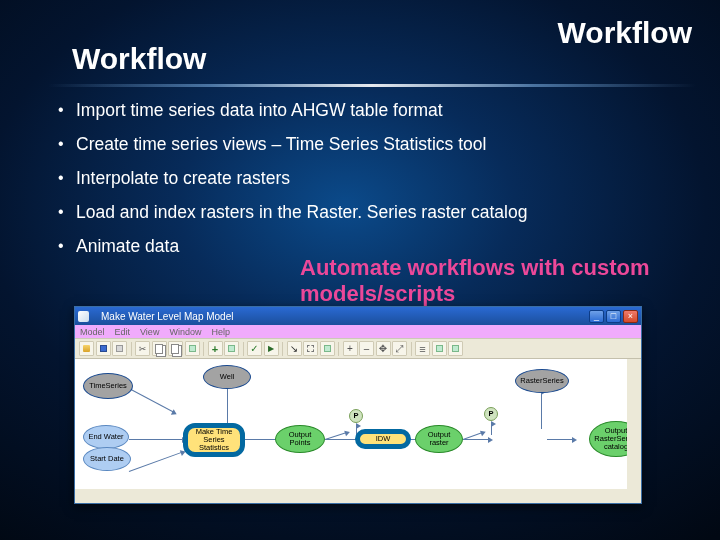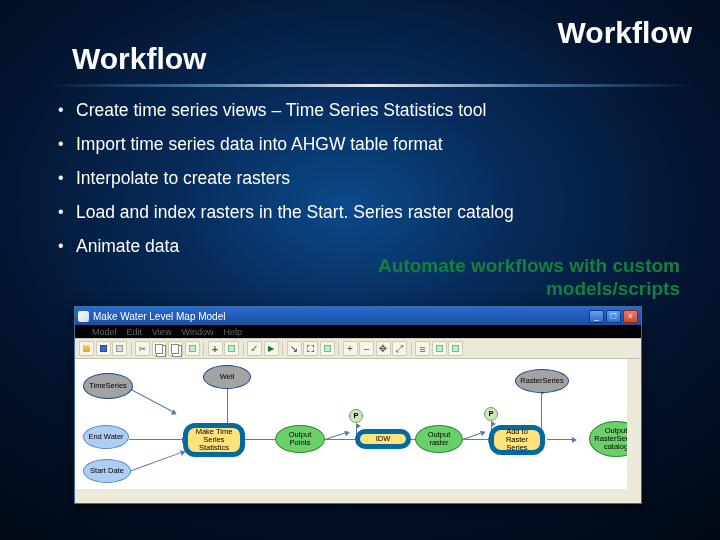--- a/index.html
+++ b/index.html
@@ -36,56 +36,56 @@
     color: #ffffff;
     font-weight: 400;
   }
   .bullets li::before {
     content: "•";
     position: absolute; left: 0; top: 0;
     color: #ffffff; font-size: 16px;
   }
   .automate {
     position: absolute; top: 255px; left: 300px; width: 380px;
-    text-align: right;
+    text-align: left;
     font-family: "Segoe UI", "Trebuchet MS", Arial, sans-serif;
-    font-size: 19px; font-weight: bold; color: #15803d;
+    font-size: 22px; font-weight: bold; color: #ec4899;
     line-height: 1.2;
   }
   .model-window {
     position: absolute;
     left: 74px; top: 306px;
     width: 568px; height: 198px;
     background: #ece9d8;
     border: 1px solid #3a6ea5;
     box-shadow: 0 3px 10px rgba(0,0,0,0.6);
     display: flex; flex-direction: column;
     font-size: 9px;
     color: #222;
   }
   .mw-titlebar {
     height: 18px;
     background: linear-gradient(to bottom, #2a6ad3 0%, #1b4f9c 100%);
     display: flex; align-items: center; justify-content: space-between;
     padding: 0 3px;
   }
-  .mw-titlebar .t-left { display: flex; align-items: center; gap: 4px; color: #fff; font-size: 10px; }
+  .mw-titlebar .t-left { display: flex; align-items: center; gap: 12px; color: #fff; font-size: 10px; }
   .mw-titlebar .t-icon { width: 11px; height: 11px; background: linear-gradient(135deg,#fff,#cde); border-radius: 2px; }
   .mw-winbtns { display: flex; gap: 2px; }
   .mw-winbtn {
     width: 15px; height: 13px;
     background: linear-gradient(to bottom,#6ea0e8,#2a6ad3);
     border: 1px solid #0d3c86; border-radius: 2px;
     display: flex; align-items: center; justify-content: center;
     color: #fff; font-size: 9px; line-height: 1;
   }
   .mw-winbtn.close { background: linear-gradient(to bottom,#f07a6a,#d34a2a); border-color:#8a2a12; }
   .mw-menubar {
-    height: 14px; background: #000000; border-bottom: 1px solid #ccc9b8;
-    display: flex; align-items: center; gap: 10px; padding: 0 17px;
+    height: 14px; background: #f0abfc; border-bottom: 1px solid #ccc9b8;
+    display: flex; align-items: center; gap: 10px; padding: 0 5px;
     font-size: 9px; color: #666;
   }
   .mw-toolbar {
     height: 20px; background: #ece9d8; border-bottom: 1px solid #c4c0ac;
     display: flex; align-items: center; gap: 1.5px; padding: 0 4px;
   }
   .tb-btn { width: 15px; height: 15px; border: 1px solid #cfcab4; background: #f7f5ea; border-radius: 1px; position: relative; }
   .tb-sep { width: 1px; height: 14px; background: #cfcab4; margin: 0 2px; }
   .tb-btn.b-open::after { content:""; position:absolute; inset:3px; background: linear-gradient(#f6d36b,#d9a32a); border-radius:1px; }
   .tb-btn.b-save::after { content:""; position:absolute; inset:3px; background:#3a6ad0; border:1px solid #284a90; }
@@ -126,24 +126,24 @@
   .arrow::after { content:""; position:absolute; right:-4px; top:-2.5px; border-left:5px solid #5a7aa8; border-top:3px solid transparent; border-bottom:3px solid transparent; }
 </style>
 </head>
 <body>
 
 <div class="title-right">Workflow</div>
 <div class="title-left">Workflow</div>
 <div class="underline"></div>
 
 <ul class="bullets">
+  <li>Import time series data into AHGW table format</li>
   <li>Create time series views – Time Series Statistics tool</li>
-  <li>Import time series data into AHGW table format</li>
   <li>Interpolate to create rasters</li>
-  <li>Load and index rasters in the Start. Series raster catalog</li>
+  <li>Load and index rasters in the Raster. Series raster catalog</li>
   <li>Animate data</li>
 </ul>
 
 <div class="automate">
   <span>Automate workflows with custom</span><br>
   <span>models/scripts</span>
 </div>
 
 <div class="model-window">
   <div class="mw-titlebar">
@@ -209,25 +209,24 @@
       <div class="arrow" style="left:312px; top:80px; width:30px;"></div>
       <div class="arrow" style="left:388px; top:80px; width:20px; transform:rotate(-20deg); transform-origin:left center;"></div>
       <div class="arrow" style="left:416px; top:64px; width:1px; height:12px;"></div>
       <div class="arrow" style="left:388px; top:80px; width:26px;"></div>
       <div class="arrow" style="left:466px; top:32px; width:1px; height:38px;"></div>
       <div class="arrow" style="left:472px; top:80px; width:26px;"></div>
 
       <div class="node oval-blue" style="left:8px; top:14px; width:50px; height:26px;">TimeSeries</div>
       <div class="node oval-blue" style="left:128px; top:6px; width:48px; height:24px;">Well</div>
       <div class="node oval-ltblue" style="left:8px; top:66px; width:46px; height:24px;">End Water</div>
-      <div class="node oval-ltblue" style="left:8px; top:100px; width:48px; height:24px;text-align:right;">Start Date</div>
+      <div class="node oval-ltblue" style="left:8px; top:88px; width:48px; height:24px;text-align:right;">Start Date</div>
       <div class="node rect-yellow" style="left:108px; top:64px; width:62px; height:34px;">Make Time Series Statistics</div>
       <div class="node oval-green" style="left:200px; top:66px; width:50px; height:28px;">Output Points</div>
       <div class="node oval-p" style="left:274px; top:50px;">P</div>
       <div class="node rect-yellow" style="left:280px; top:70px; width:56px; height:20px;">IDW</div>
       <div class="node oval-green" style="left:340px; top:66px; width:48px; height:28px;">Output raster</div>
       <div class="node oval-p" style="left:409px; top:48px;">P</div>
-      <div class="node rect-yellow" style="left:414px; top:66px; width:56px; height:30px;">Add to Raster Series</div>
       <div class="node oval-blue" style="left:440px; top:10px; width:54px; height:24px;">RasterSeries</div>
       <div class="node oval-green" style="left:498px; top:62px; width:54px; height:36px;margin-left:16px;">Output RasterSeries catalog</div>
     </div>
   </div>
 </div>
 
 </body></html>

